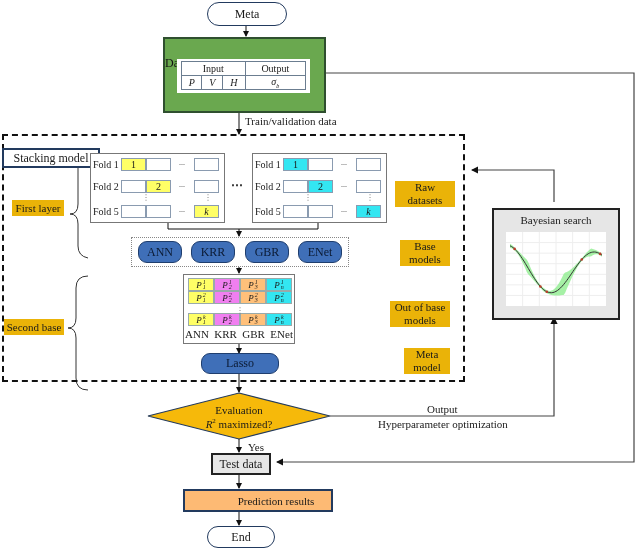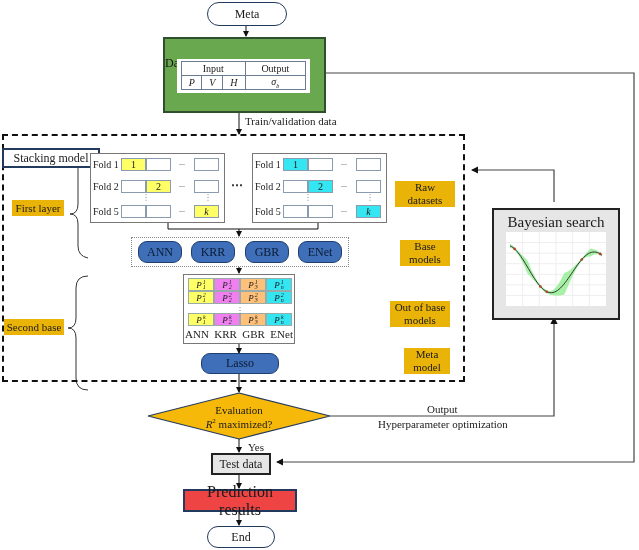--- a/index.html
+++ b/index.html
@@ -25,21 +25,21 @@
   .org { background: #ffc07a; }
   .model-row { border: 1px dotted #888; background: #fff; }
   .model-btn { background: #3f6fb8; border: 1.5px solid #1f3e6e; border-radius: 9px; color: #0b1a33;
                font-size: 12px; }
   .grey-lbl { background: #eab308; font-size: 11px; }
   .pbox { border: 1px solid #777; background: #fff; }
   .pcell { font-size: 9px; font-style: italic; border: 1px solid #9aa; box-sizing: border-box; }
   .model-names { font-size: 11px; }
   .bayes { background: #e6e6e6; border: 2px solid #222; }
   .test-data { background: #e6e6e6; border: 2px solid #222; font-size: 12px; }
-  .pred { background: #ef4444; border: 2px solid #223a5e; font-size: 16px; }
+  .pred { background: #fdba74; border: 2px solid #223a5e; font-size: 11px; padding-left: 36px; }
   svg.lines { position: absolute; left: 0; top: 0; }
 </style>
 </head>
 <body>
 
 <svg class="lines" width="639" height="550">
   <defs>
     <marker id="arr" markerWidth="6" markerHeight="6" refX="5" refY="3" orient="auto">
       <path d="M0,0 L6,3 L0,6 z" fill="#111"></path>
     </marker>
@@ -280,21 +280,21 @@
 <div class="abs grey-lbl center" style="left:390px; top:301px; width:60px; height:26px; flex-direction:column; line-height:1.15;">
   <span>Out of base</span>
     <span>models</span>
 </div>
 <div class="abs grey-lbl center" style="left:404px; top:348px; width:46px; height:26px; flex-direction:column; line-height:1.15;">
   <span>Meta</span>
     <span>model</span>
 </div>
 
 <div class="abs bayes" style="left:492px; top:208px; width:124px; height:108px;">
-  <div style="text-align:center; font-size:15px; margin-top:4px;">Bayesian search</div>
+  <div style="text-align:center; font-size:11px; margin-top:4px;">Bayesian search</div>
   <svg id="bayes-plot" width="100" height="74" style="position:absolute; left:12px; top:22px; background:#fff;">
       <line x1="16.666666666666668" x2="16.666666666666668" y1="0" y2="74" stroke="#eee"></line>
       <line x1="33.333333333333336" x2="33.333333333333336" y1="0" y2="74" stroke="#eee"></line>
       <line x1="50" x2="50" y1="0" y2="74" stroke="#eee"></line>
       <line x1="66.66666666666667" x2="66.66666666666667" y1="0" y2="74" stroke="#eee"></line>
       <line x1="83.33333333333333" x2="83.33333333333333" y1="0" y2="74" stroke="#eee"></line>
       <line y1="10.571428571428571" y2="10.571428571428571" x1="0" x2="100" stroke="#eee"></line>
       <line y1="21.142857142857142" y2="21.142857142857142" x1="0" x2="100" stroke="#eee"></line>
       <line y1="31.714285714285715" y2="31.714285714285715" x1="0" x2="100" stroke="#eee"></line>
       <line y1="42.285714285714285" y2="42.285714285714285" x1="0" x2="100" stroke="#eee"></line>

